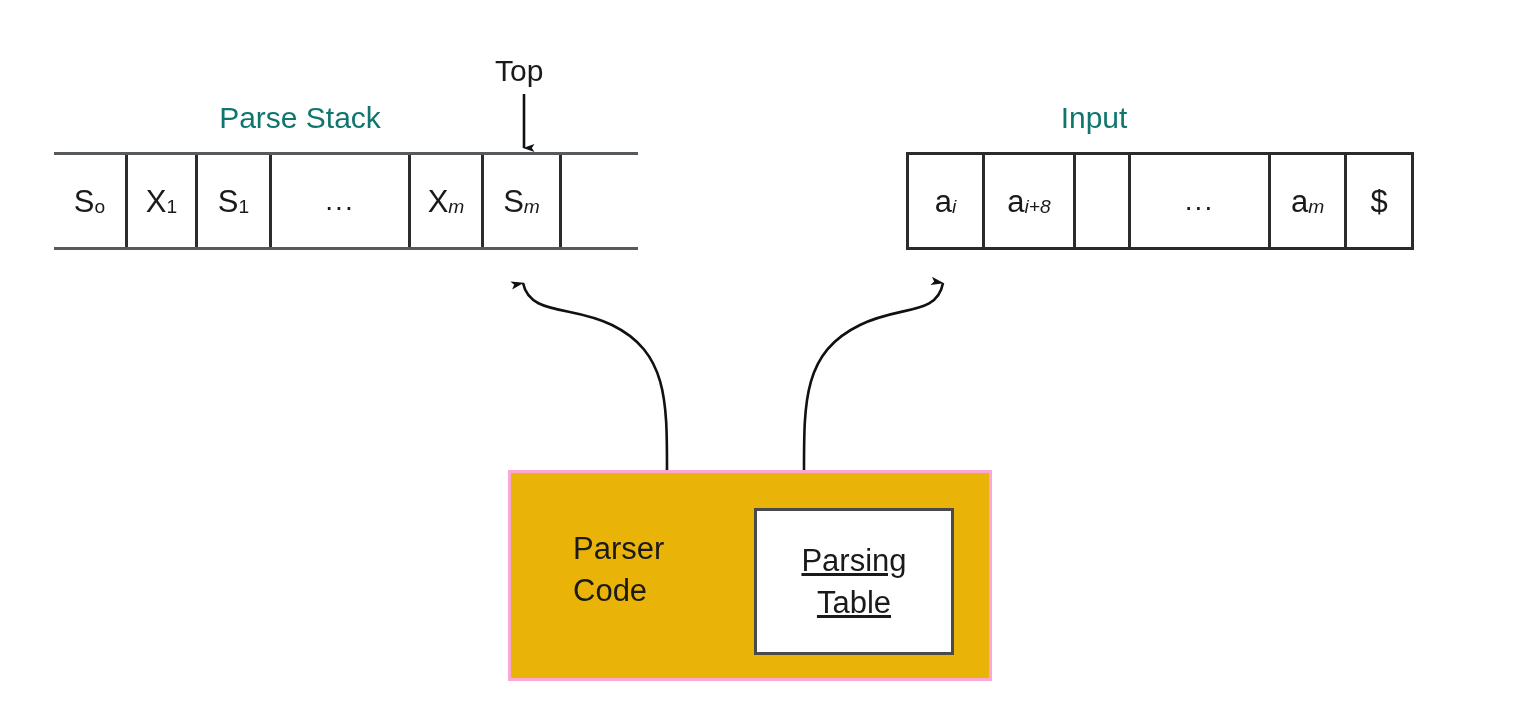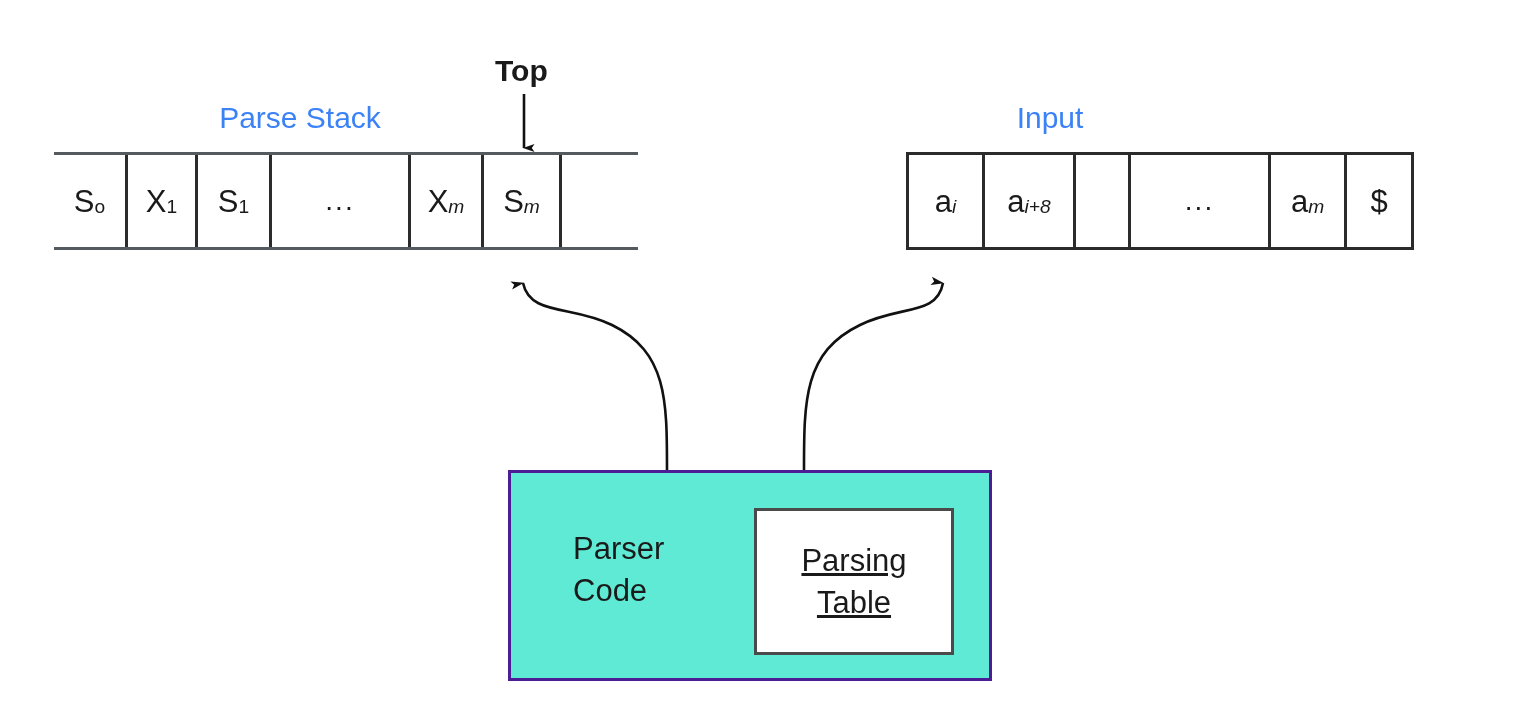--- a/index.html
+++ b/index.html
@@ -16,33 +16,32 @@
     color: #1a1a1a;
     overflow: hidden;
   }
 
   
   .abs { position: absolute; }
 
   
   .caption {
     font-size: 30px;
-    color: #3b82f6;
+    color: #0f766e;
     white-space: nowrap;
     text-align: center;
     line-height: 1;
   }
 
   
   .top-label {
     font-size: 30px;
     color: #1a1a1a;
     white-space: nowrap;
     line-height: 1;
-    font-weight: bold;
   }
 
   
   #parse-stack {
     position: absolute;
     left: 54px;
     top: 152px;
     width: 584px;
     height: 98px;
     border-top: 3px solid #555a5e;
@@ -98,23 +97,23 @@
   .sub-it { font-style: italic; }
   .ellipsis { letter-spacing: 2px; font-size: 28px; }
 
   
   #parser-box {
     position: absolute;
     left: 508px;
     top: 470px;
     width: 484px;
     height: 211px;
-    border: 3px solid #4c1d95;
-    box-sizing: border-box;
-    background: #5eead4;
+    border: 3px solid #f9a8d4;
+    box-sizing: border-box;
+    background: #eab308;
   }
   #parser-code-label {
     position: absolute;
     left: 62px;
     top: 55px;
     font-size: 31px;
     line-height: 1.35;
     color: #1a1a1a;
     white-space: pre-line;
   }
@@ -150,21 +149,21 @@
     pointer-events: none;
   }
 </style>
 </head>
 <body>
 
 <div id="canvas">
 
   <div class="caption abs" style="left:180px; top:103px; width:240px;">Parse Stack</div>
 
-  <div class="caption abs" style="left:980px; top:103px; width:140px;">Input</div>
+  <div class="caption abs" style="left:1024px; top:103px; width:140px;">Input</div>
 
   <div class="top-label abs" style="left:495px; top:56px;">Top</div>
 
   <div id="parse-stack">
       <div class="cell" style="width: 74px;">
         <span>S</span>
         <span class="sub">o</span>
       </div>
       <div class="cell" style="width: 70px;">
         <span>X</span>

